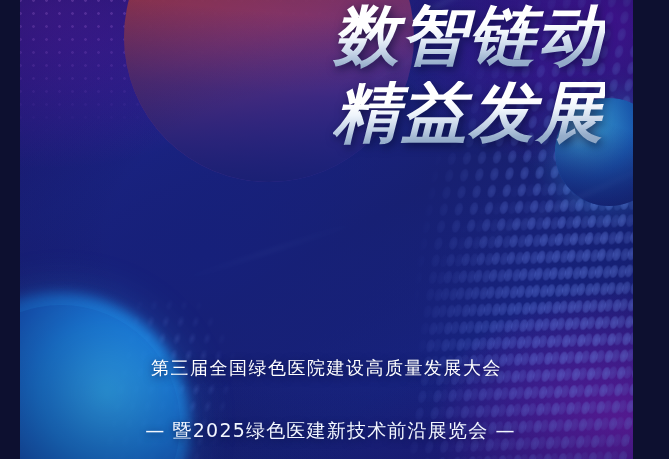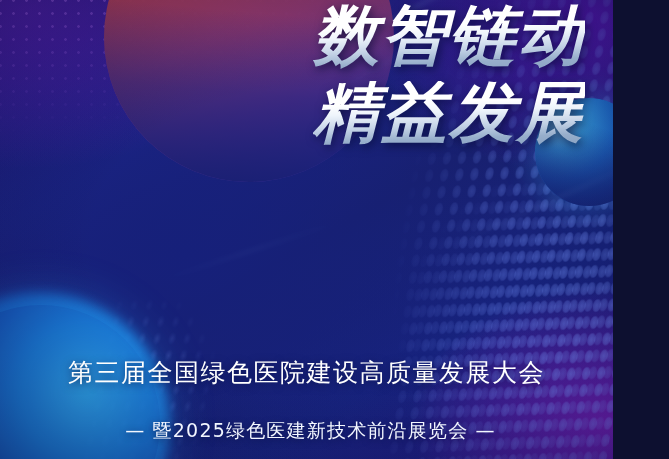--- a/index.html
+++ b/index.html
@@ -12,20 +12,21 @@
     font-family: "Liberation Sans", "DejaVu Sans", sans-serif;
   }
 
   .banner {
     position: relative;
     width: 613px;
     height: 459px;
     overflow: hidden;
     background: #be185d;
     user-select: none;
+    margin-left: 20px;
   }
 
   
   .bg-base {
     position: absolute;
     inset: 0;
     background:
       radial-gradient(ellipse 60% 55% at 96% 4%,  rgba(88,22,185,0.95) 0%, rgba(54,18,150,0.0) 62%),
       radial-gradient(ellipse 55% 50% at 100% 92%, rgba(128,32,190,0.85) 0%, rgba(60,20,140,0.0) 60%),
       radial-gradient(ellipse 70% 60% at 4% 2%,   rgba(86,30,175,0.80) 0%, rgba(40,25,130,0.0) 58%),
@@ -186,21 +187,21 @@
   }
   .headline .line.l2 { margin-left: 0; }
   .headline .line.l3 { margin-bottom: 0; }
 
   .subtitle-main {
     position: absolute;
     left: 0; right: 0;
     top: 356px;
     text-align: center;
     font-family: "DejaVu Sans", "Liberation Sans", sans-serif;
-    font-size: 25px;
+    font-size: 18px;
     font-weight: 500;
     color: #ffffff;
     letter-spacing: 1.5px;
     text-shadow: 0 2px 8px rgba(8,14,60,0.7);
     white-space: nowrap;
   }
 
   .subtitle-sub {
     position: absolute;
     left: 8px; right: 0;

